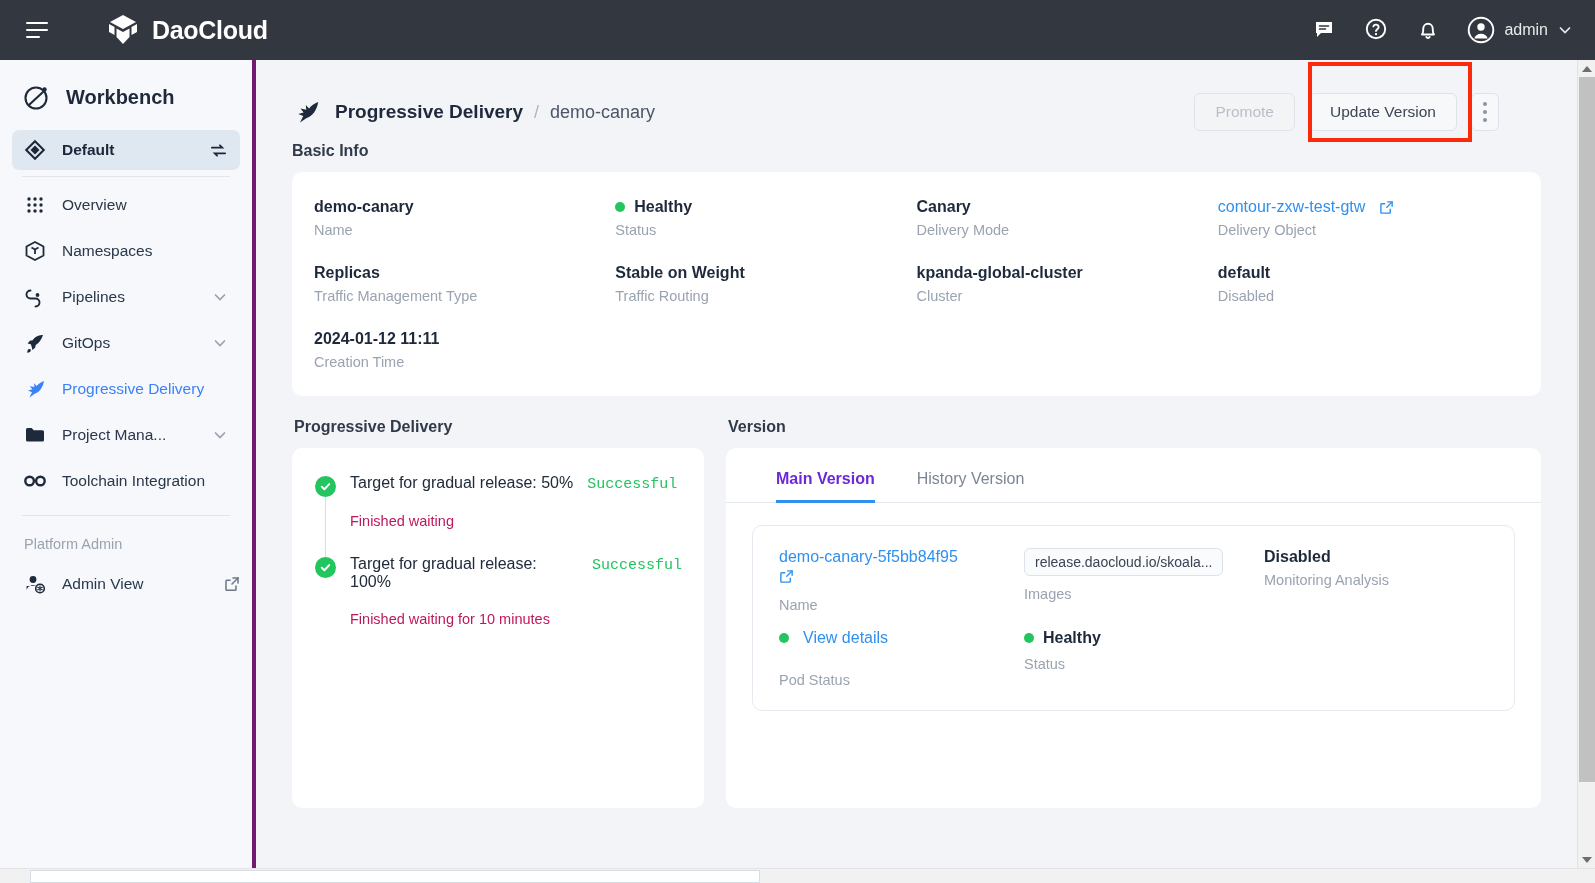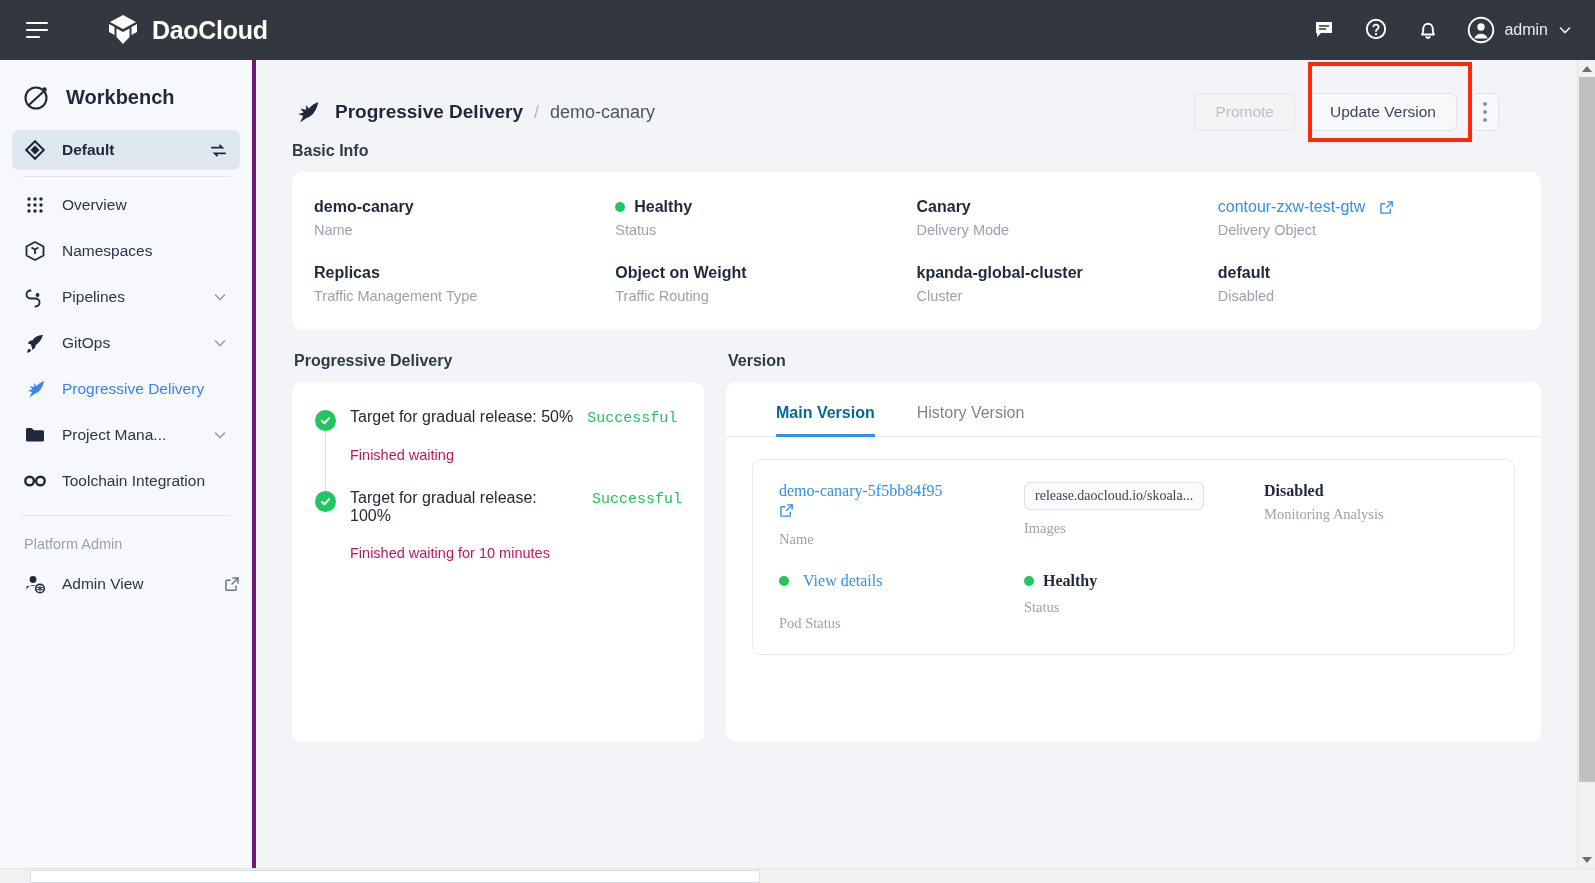--- a/index.html
+++ b/index.html
@@ -100,27 +100,27 @@
     display:flex; align-items:center; justify-content:center; z-index:2; margin-top:2px; }
   .rail-line { position:absolute; top:23px; bottom:-14px; width:1px; background:#d9dee6; }
   .step-body { padding-bottom:26px; }
   .step-title { font-size:16px; color:#202b3b; display:flex; align-items:baseline; gap:14px; }
   .step-ok { color:#22c55e; font-size:15px;font-family:Liberation Mono, monospace; }
   .step-sub { font-size:14.5px; color:#be185d; margin-top:20px; }
 
   .ver-card { padding:0 0 20px 0; min-height:360px; }
   .tabs { display:flex; gap:42px; padding:22px 0 0 50px; border-bottom:1px solid #e5e8ee; }
   .tab { font-size:16px; color:#7b8594; padding-bottom:14px; cursor:pointer; position:relative; }
-  .tab.active { color:#0369a1; font-weight:bold;text-align:right; }
+  .tab.active { color:#6d28d9; font-weight:bold;text-align:right; }
   .tab.active::after { content:""; position:absolute; left:0; right:0; bottom:-1px; height:3px; background:#2f90ee; }
   .inner-card { margin:22px 26px 0 26px; border:1px solid #e6e9ef; border-radius:10px; padding:22px 26px; }
   .ver-head { display:flex; align-items:center; gap:14px; margin-bottom:22px; }
   .ver-num { font-size:19px; font-weight:bold; color:#1e2a3b; }
   .chip-stable { background:#dfe4ee; color:#404b5e; font-size:13.5px; border-radius:5px; padding:5px 11px; }
-  .ver-grid { display:grid; grid-template-columns: 245px 240px 1fr; row-gap:24px;font-family:Liberation Serif, serif; }
+  .ver-grid { display:grid; grid-template-columns: 245px 240px 1fr; row-gap:16px; }
   .img-chip { display:inline-block; border:1px solid #dde1e8; border-radius:6px; background:#fafbfc;
      padding:5px 10px; font-size:14px; color:#394454; }
   .ext { display:inline-flex; vertical-align:middle; margin-left:5px; }
 
   
   .vscroll { position:absolute; top:60px; right:0; width:18px; height:808px; background:#f1f1f1;
     border-left:1px solid #e2e2e2; }
   .vs-arrow { height:17px; display:flex; align-items:center; justify-content:center; }
   .vs-thumb { position:absolute; top:17px; left:1px; width:16px; height:705px; background:#c1c1c1; border-radius:0; }
   .hscroll { position:absolute; bottom:0; left:0; width:1595px; height:15px; background:#f1f1f1;
@@ -386,34 +386,38 @@
           </div>
           <div class="info-lbl">Delivery Object</div>
         </div>
 
         <div class="info-cell">
           <div class="info-val">Replicas</div>
           <div class="info-lbl">Traffic Management Type</div>
         </div>
 
         <div class="info-cell">
-          <div class="info-val">Object on Weight</div>
+          <div class="info-val">Stable on Weight</div>
           <div class="info-lbl">Traffic Routing</div>
         </div>
 
         <div class="info-cell">
           <div class="info-val">kpanda-global-cluster</div>
           <div class="info-lbl">Cluster</div>
         </div>
 
         <div class="info-cell">
           <div class="info-val">default</div>
           <div class="info-lbl">Disabled</div>
         </div>
 
+        <div class="info-cell">
+          <div class="info-val">2024-01-12 11:11</div>
+          <div class="info-lbl">Creation Time</div>
+        </div>
 
       </div>
     </div>
 
     <div class="lower">
 
       <div class="pd-col">
         <div class="sec-title2">Progressive Delivery</div>
         <div class="card pd-card">
 

